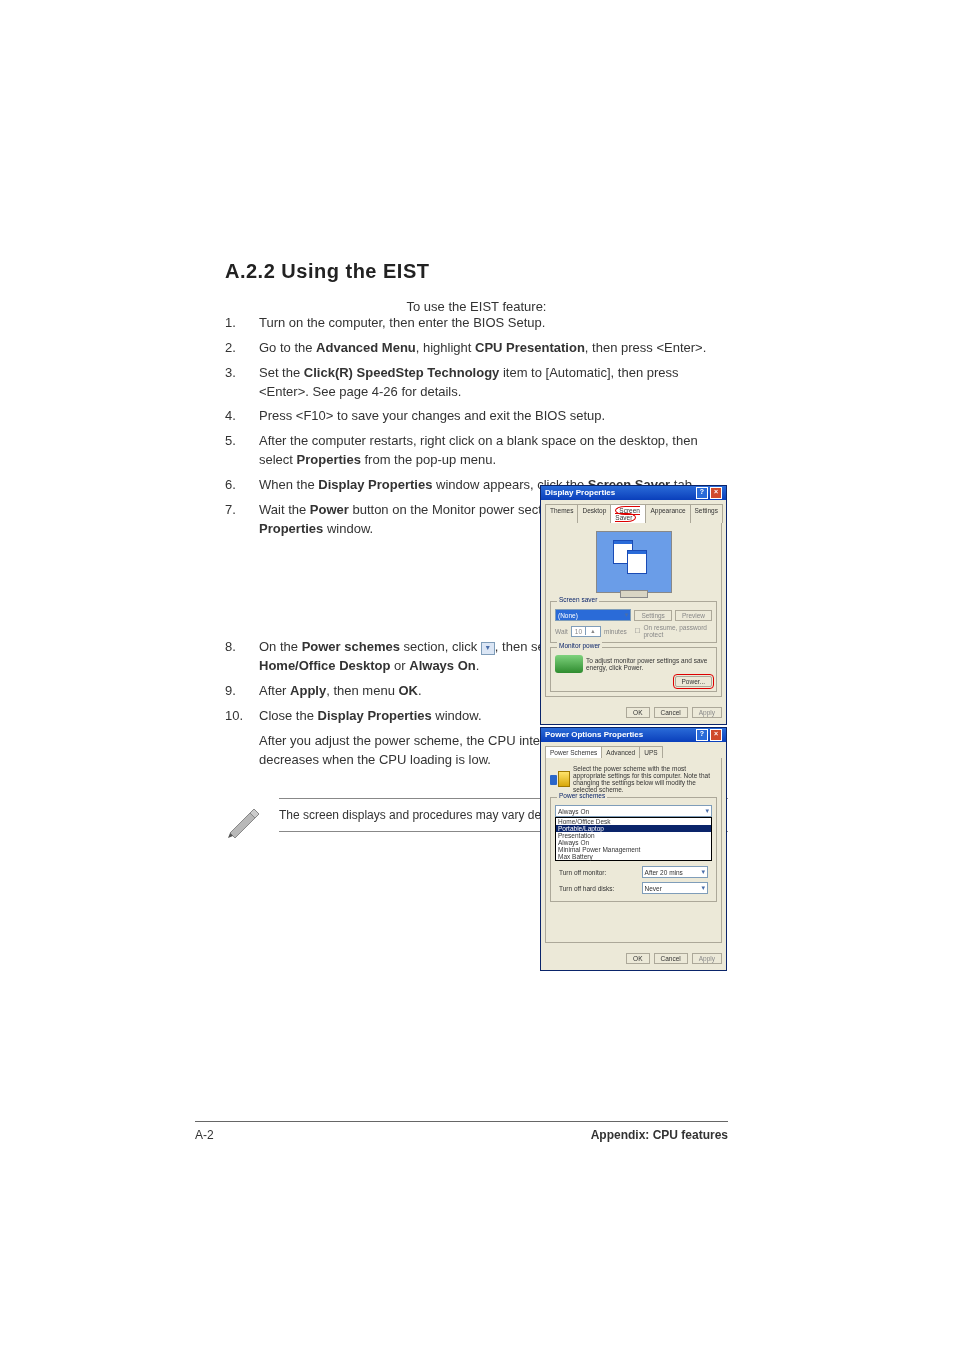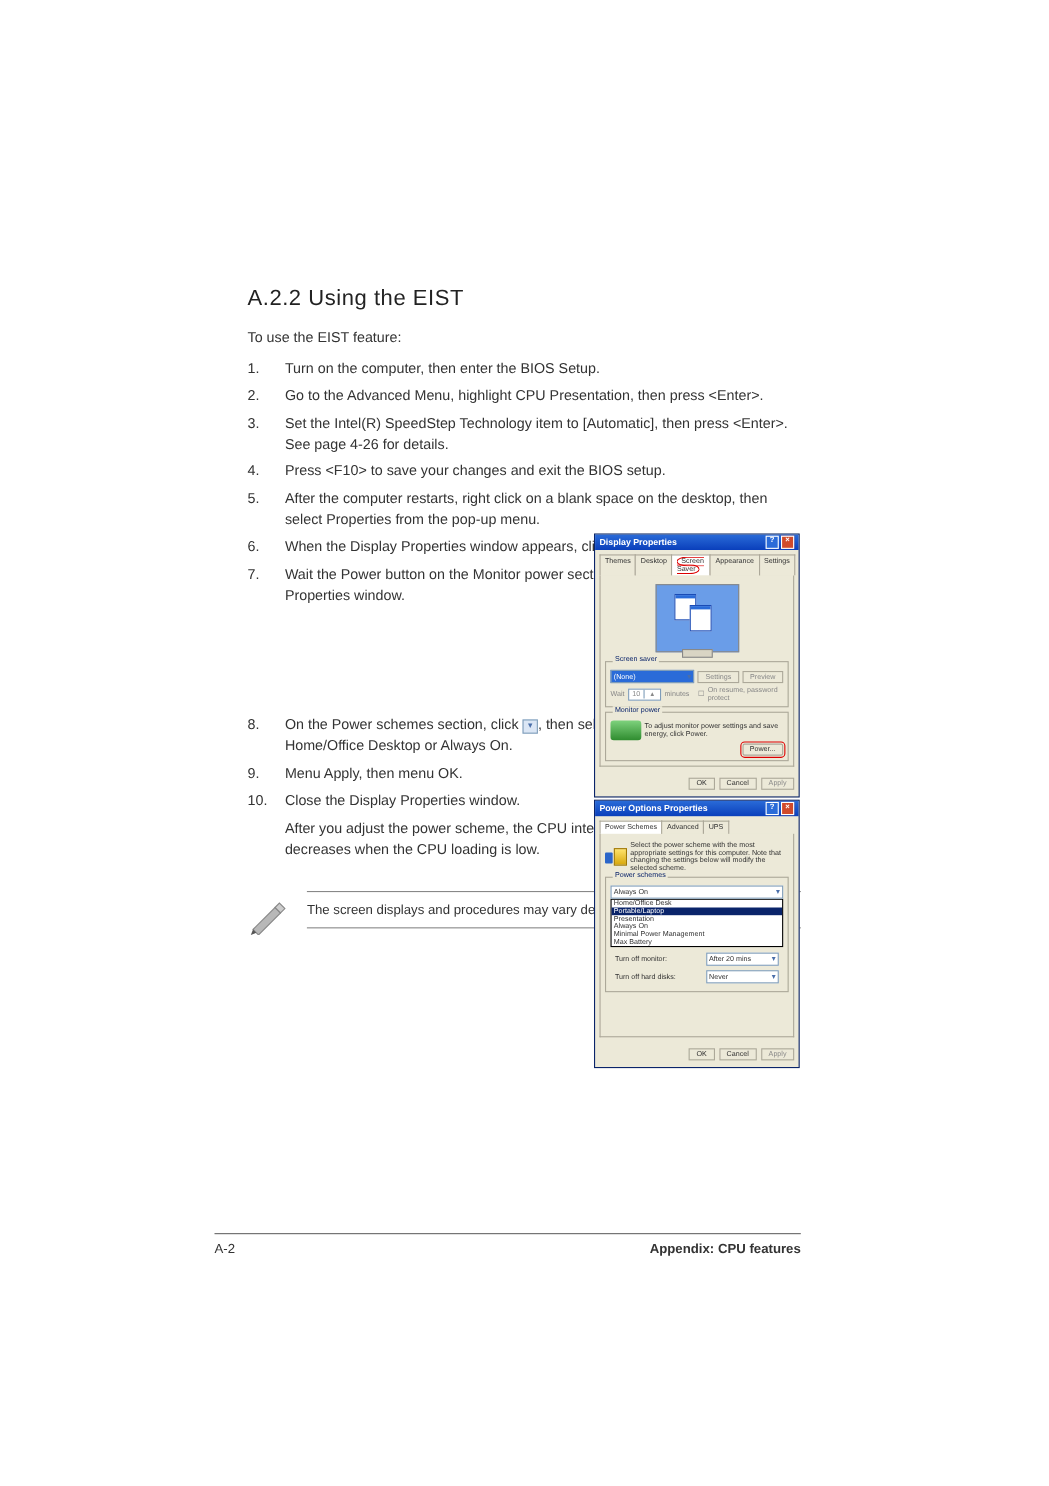--- a/index.html
+++ b/index.html
@@ -9,46 +9,46 @@
     font-family:Arial,Helvetica,sans-serif;
     color:#333;
     position:relative;
   }
   .page{
     position:absolute;
     left:225px; top:260px;
     width:503px;
   }
   .heading{
-    font-weight:normal;
+    font-weight:bold;
     font-size:20px;
     letter-spacing:.5px;
     margin-bottom:16px;
     color:#222;
   }
   .intro{
     font-size:13px;
-    margin-bottom:12px;
+    text-align:center;
   }
   ol.steps{
     list-style:none;
     padding:0;margin:0;
     font-size:13px;
     line-height:1.45;
   }
   ol.steps>li{
     display:flex;
     margin-bottom:6px;
   }
   ol.steps .num{
     width:34px; flex:0 0 34px;
     text-align:left;
   }
   ol.steps .body{flex:1}
-  .bold{font-weight:normal}
+  .bold{font-weight:bold}
   .left-col{width:232px}
   
   .winxp{
     position:absolute;
     width:185px;
     font-size:7px;
     background:#ece9d8;
     border:1px solid #0a246a;
   }
   .winxp .titlebar{
@@ -180,21 +180,21 @@
       </li>
     <li>
         <span class="num">2.</span>
         <span class="body">
           <span>Go to the </span><span class="bold">Advanced Menu</span><span>, highlight </span><span class="bold">CPU Presentation</span><span>, then press &lt;Enter&gt;.</span>
         </span>
       </li>
     <li>
         <span class="num">3.</span>
         <span class="body">
-          <span>Set the </span><span class="bold">Intel(R) SpeedStep Technology</span><span> item to [Automatic], then press &lt;Enter&gt;. See page 4-26 for details.</span>
+          <span>Set the </span><span class="bold">Click(R) SpeedStep Technology</span><span> item to [Automatic], then press &lt;Enter&gt;. See page 4-26 for details.</span>
         </span>
       </li>
     <li>
         <span class="num">4.</span>
         <span class="body">Press &lt;F10&gt; to save your changes and exit the BIOS setup.</span>
       </li>
     <li>
         <span class="num">5.</span>
         <span class="body">
           <span>After the computer restarts, right click on a blank space on the desktop, then select </span><span class="bold">Properties</span><span> from the pop-up menu.</span>
@@ -218,21 +218,21 @@
   <ol class="steps" style="margin-top:100px">
     <li>
         <span class="num">8.</span>
         <span class="body left-col">
           <span>On the </span><span class="bold">Power schemes</span><span> section, click </span><span class="smddarrow">▾</span><span>, then select any option except </span><span class="bold">Home/Office Desktop</span><span> or </span><span class="bold">Always On</span><span>.</span>
         </span>
       </li>
     <li>
         <span class="num">9.</span>
         <span class="body left-col">
-          <span>Menu </span><span class="bold">Apply</span><span>, then menu </span><span class="bold">OK</span><span>.</span>
+          <span>After </span><span class="bold">Apply</span><span>, then menu </span><span class="bold">OK</span><span>.</span>
         </span>
       </li>
     <li>
         <span class="num">10.</span>
         <span class="body left-col">
           <span>Close the </span><span class="bold">Display Properties</span><span> window.</span>
           <div style="margin-top:6px">After you adjust the power scheme, the CPU internal frequency slightly decreases when the CPU loading is low.</div>
         </span>
       </li>
   </ol>

